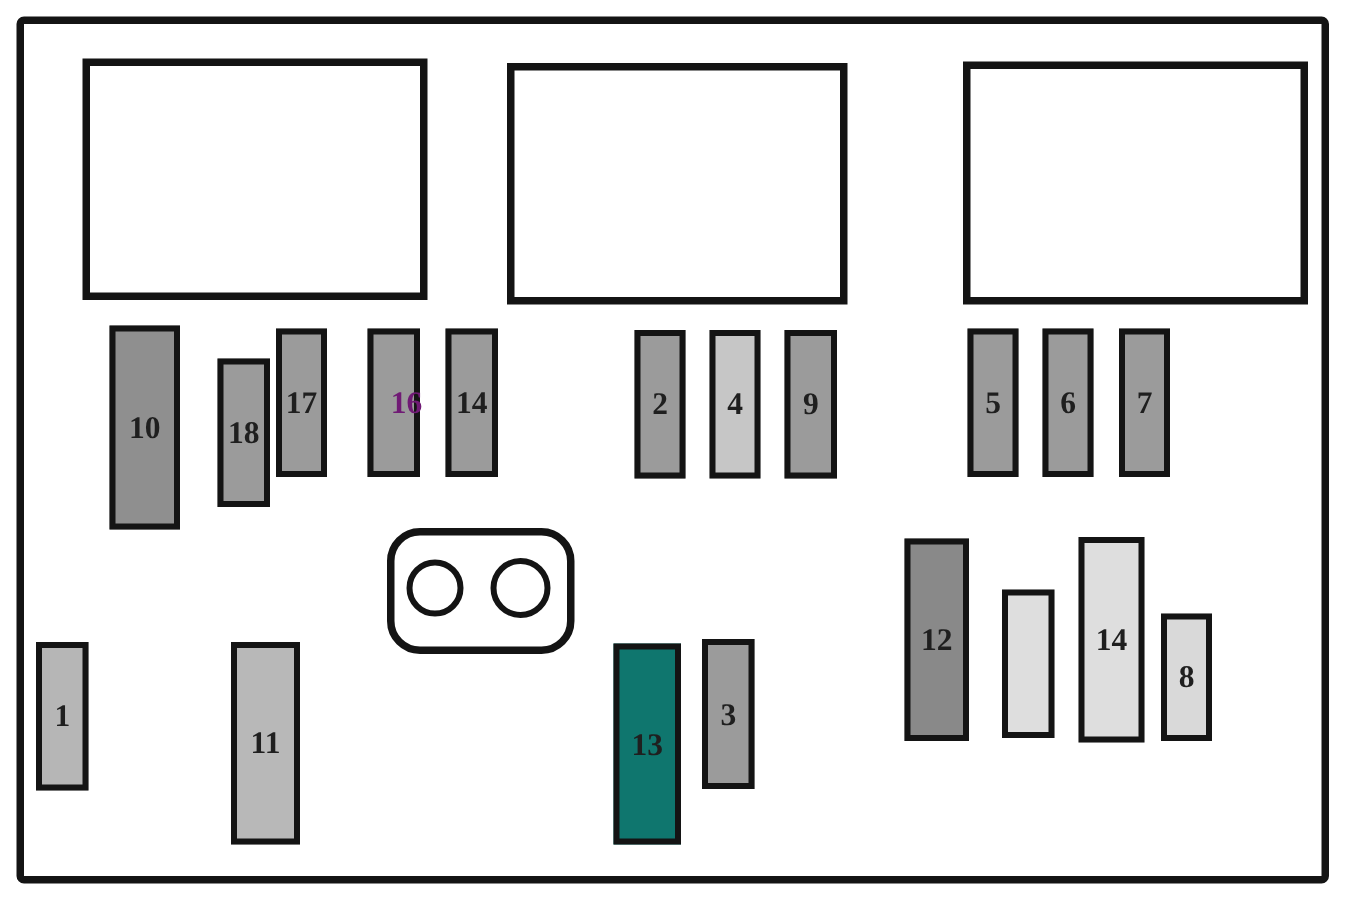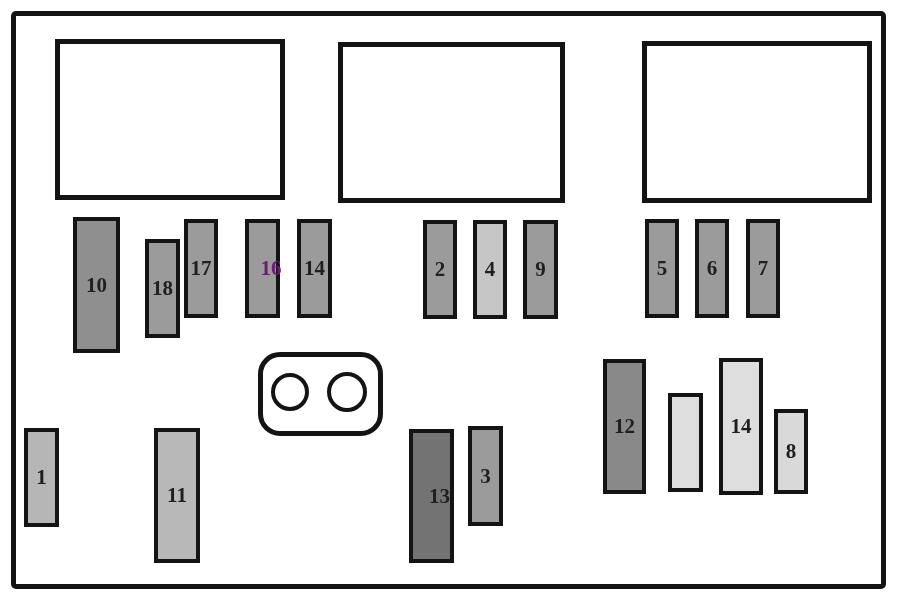--- a/index.html
+++ b/index.html
@@ -99,21 +99,21 @@
       </div>
       <div class="abs fuse" style="left: 746px; top: 219px; width: 34px; height: 99px; border-width: 4px; background: rgb(155, 155, 155);">
         <span class="fuse-label" style="color: rgb(31, 31, 31);">7</span>
       </div>
       <div class="abs fuse" style="left: 24px; top: 428px; width: 35px; height: 99px; border-width: 4px; background: rgb(182, 182, 182);">
         <span class="fuse-label" style="color: rgb(31, 31, 31);">1</span>
       </div>
       <div class="abs fuse" style="left: 154px; top: 428px; width: 46px; height: 135px; border-width: 4px; background: rgb(184, 184, 184);">
         <span class="fuse-label" style="color: rgb(31, 31, 31);">11</span>
       </div>
-      <div class="abs fuse" style="left: 409px; top: 429px; width: 45px; height: 134px; border-width: 4px; background: #737373; justify-content: flex-end;">
+      <div class="abs fuse" style="left: 409px; top: 429px; width: 45px; height: 134px; border-width: 4px; background: #0f766e;">
         <span class="fuse-label" style="color: rgb(31, 31, 31);">13</span>
       </div>
       <div class="abs fuse" style="left: 468px; top: 426px; width: 35px; height: 100px; border-width: 4px; background: rgb(155, 155, 155);">
         <span class="fuse-label" style="color: rgb(31, 31, 31);">3</span>
       </div>
       <div class="abs fuse" style="left: 603px; top: 359px; width: 43px; height: 135px; border-width: 4px; background: rgb(137, 137, 137);">
         <span class="fuse-label" style="color: rgb(31, 31, 31);">12</span>
       </div>
       <div class="abs fuse" style="left: 668px; top: 393px; width: 35px; height: 99px; border-width: 4px; background: rgb(222, 222, 222);">
         <span class="fuse-label" style="color: rgb(31, 31, 31);"></span>

